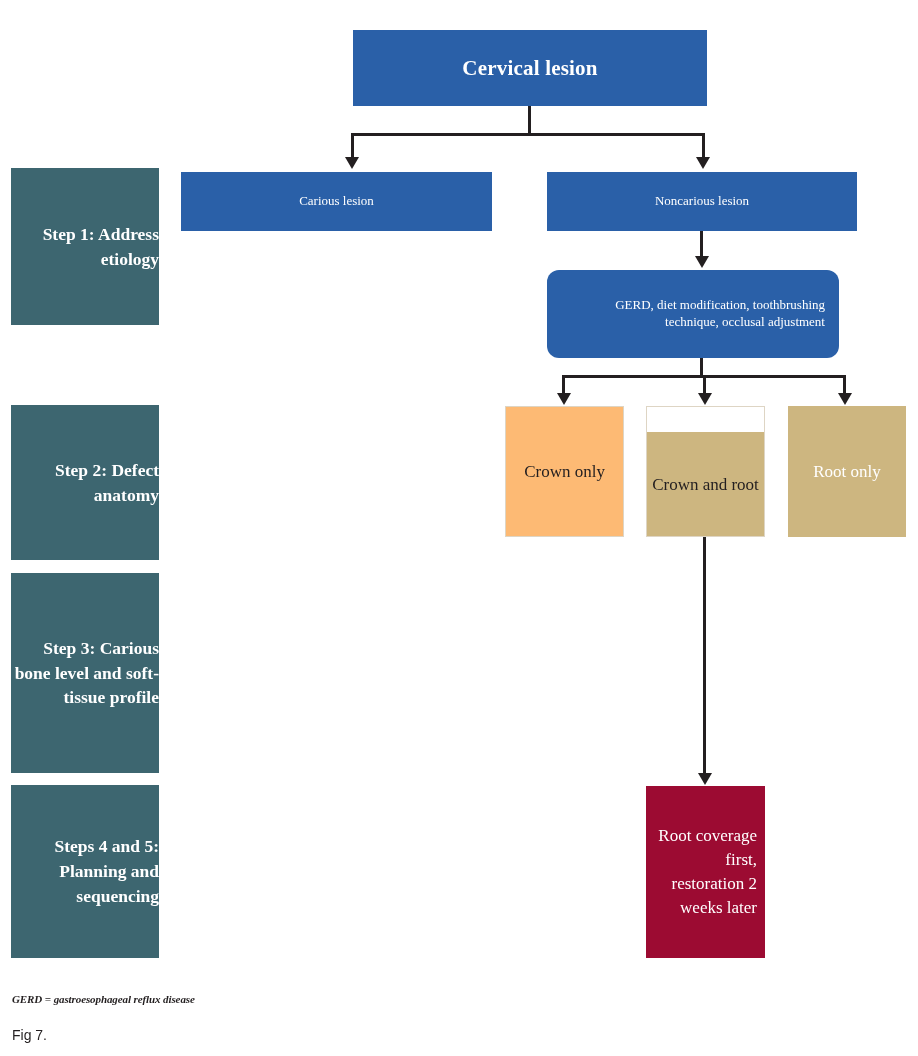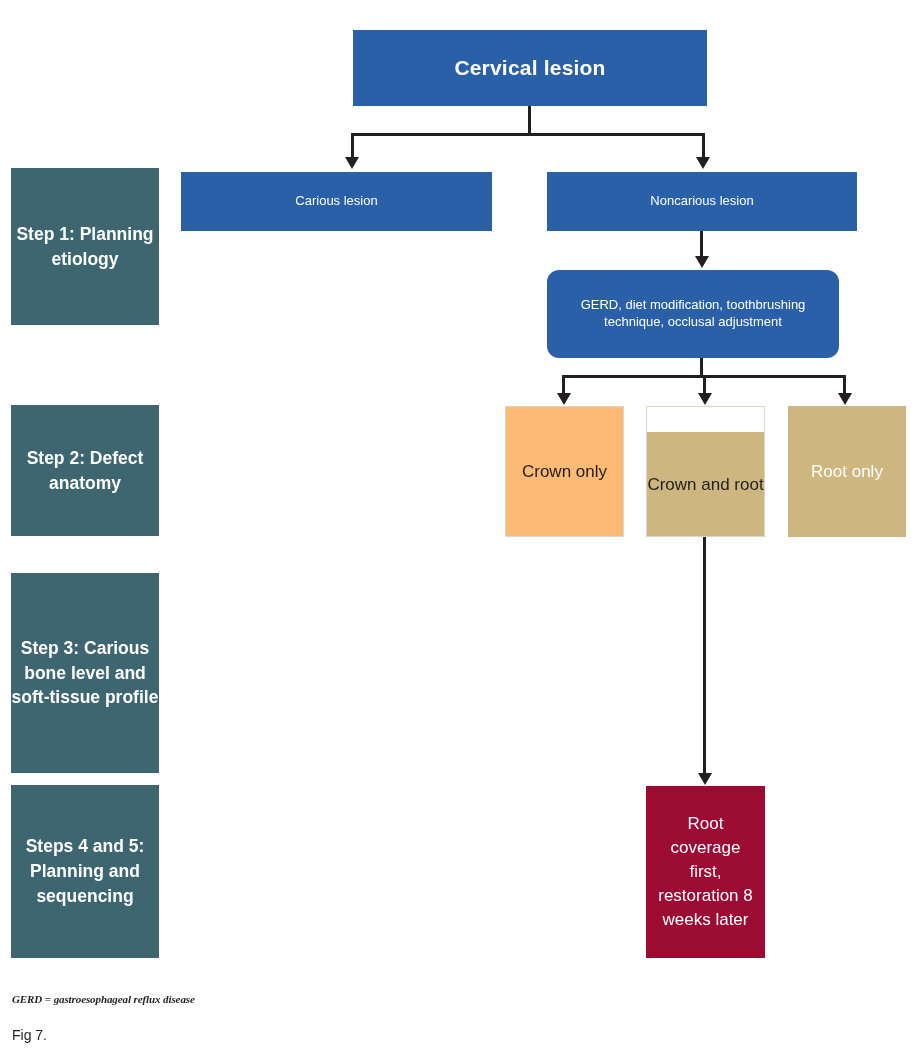--- a/index.html
+++ b/index.html
@@ -3,21 +3,21 @@
 <meta charset="utf-8">
 <style>
   html,body{margin:0;padding:0;}
   body{
     width:918px;height:1056px;background:#ffffff;position:relative;
     font-family:"Liberation Sans",sans-serif;overflow:hidden;
   }
   #canvas{position:absolute;left:0;top:0;width:918px;height:1056px;}
 
   .box{position:absolute;box-sizing:border-box;display:flex;
-       align-items:center;justify-content:center;text-align:center;}
+       align-items:center;justify-content:center;text-align:right;font-family:Liberation Serif, serif;}
   .box span{display:block;line-height:1.28;}
 
   
   .blue{background:#2a60a8;color:#ffffff;}
   .blue-title span{font-size:21px;font-weight:bold;letter-spacing:.2px;}
   .blue-body span{font-size:13px;font-weight:normal;}
 
   
   .teal{background:#3d6670;color:#ffffff;}
   .teal span{font-size:17.5px;font-weight:bold;line-height:1.42;}
@@ -51,24 +51,24 @@
           white-space:nowrap;letter-spacing:-0.1px;}
   .figlabel{position:absolute;font-family:"Liberation Sans",sans-serif;
             font-weight:normal;font-size:14px;color:#231f20;}
 </style>
 </head>
 <body>
 
 <div id="canvas">
 
   <div class="box teal" style="left:11px;top:168px;width:148px;height:157px;">
-    <span>Step 1: Planning etiology</span>
+    <span>Step 1: Address etiology</span>
   </div>
 
-  <div class="box teal" style="left:11px;top:405px;width:148px;height:131px;">
+  <div class="box teal" style="left:11px;top:405px;width:148px;height:155px;">
     <span>Step 2: Defect anatomy</span>
   </div>
 
   <div class="box teal" style="left:11px;top:573px;width:148px;height:200px;">
     <span>Step 3: Carious bone level and soft-tissue profile</span>
   </div>
 
   <div class="box teal" style="left:11px;top:785px;width:148px;height:173px;">
     <span>Steps 4 and 5: Planning and sequencing</span>
   </div>
@@ -118,19 +118,19 @@
   </div>
 
   <div class="box tan-box" style="left:788px;top:406px;width:118px;height:131px;">
     <span>Root only</span>
   </div>
 
   <div class="vline" style="left:703px;top:537px;width:3px;height:238px;"></div>
   <div class="arrow" style="left:698px;top:773px;"></div>
 
   <div class="box maroon" style="left:646px;top:786px;width:119px;height:172px;padding:0 8px;">
-    <span>Root coverage first, restoration 8 weeks later</span>
+    <span>Root coverage first, restoration 2 weeks later</span>
   </div>
 
   <div class="legend" style="left:12px;top:993px;">GERD = gastroesophageal reflux disease</div>
   <div class="figlabel" style="left:12px;top:1027px;">Fig 7.</div>
 
 </div>
 
 </body></html>

